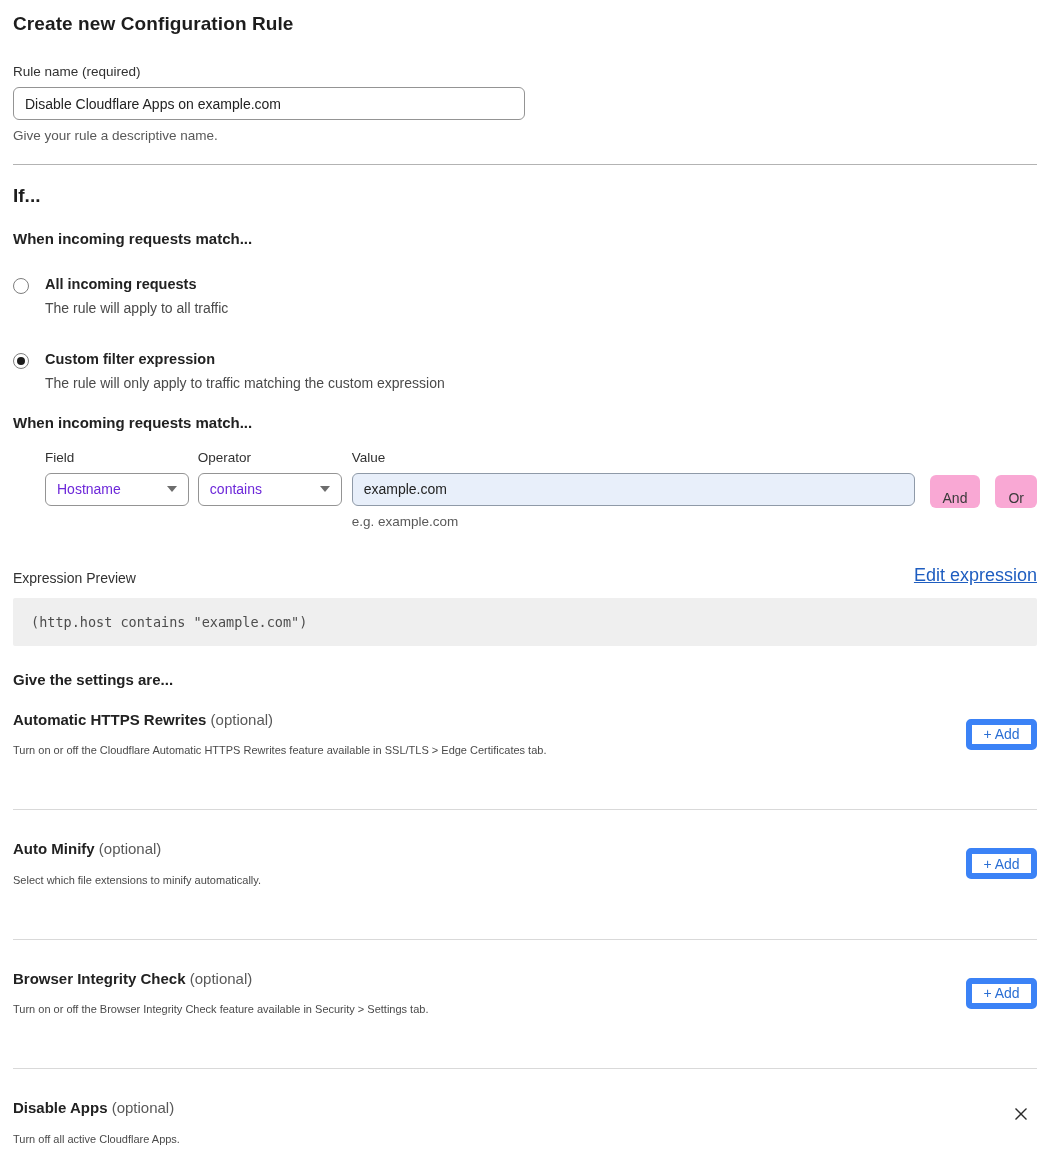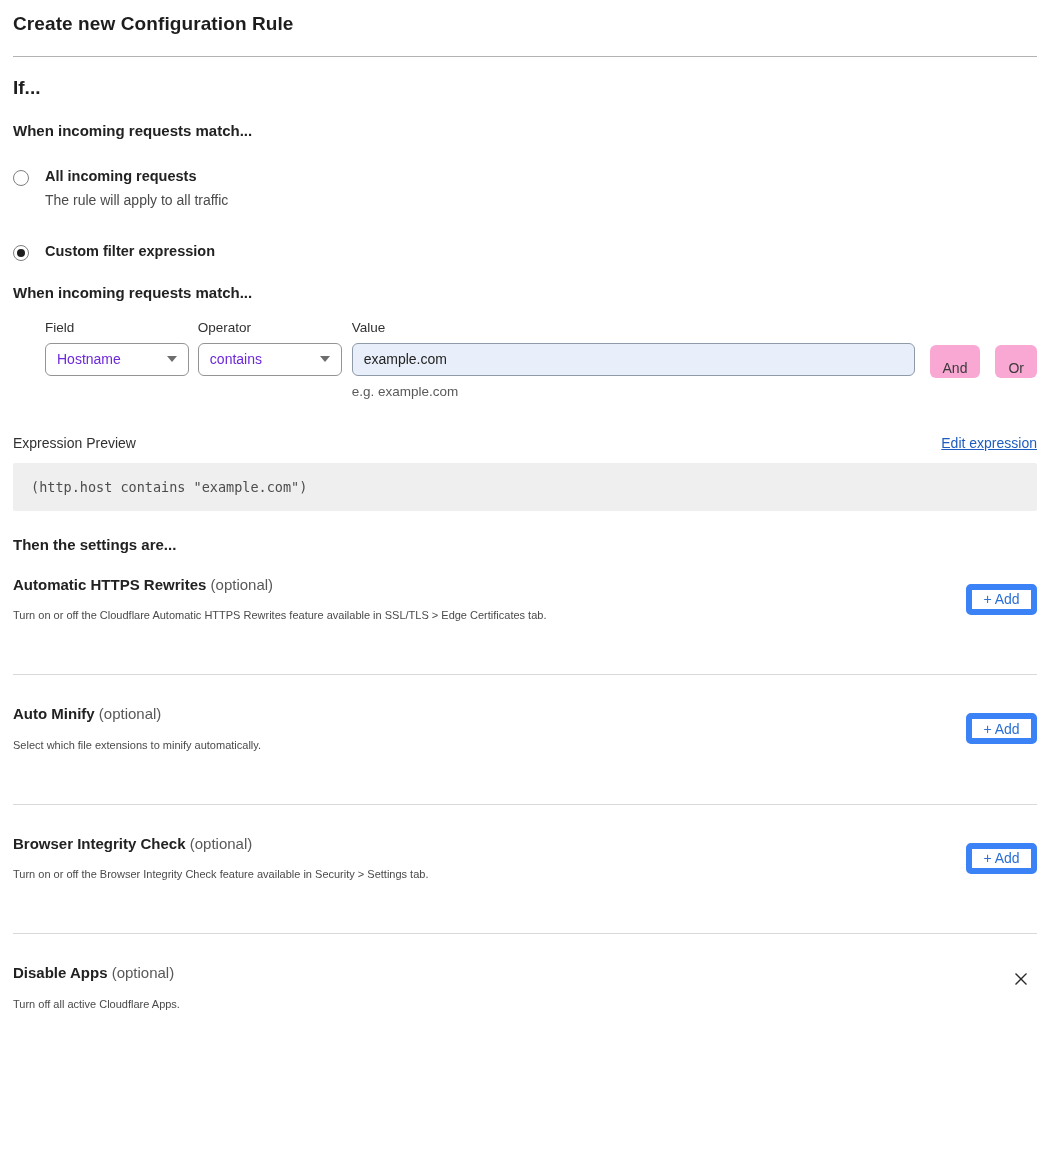--- a/index.html
+++ b/index.html
@@ -166,21 +166,21 @@
   
   .preview-row {
     display: flex;
     justify-content: space-between;
     align-items: flex-end;
     margin-top: 36px;
     text-align: right;
   }
   .preview-label { font-size: 14px; color: #313131; }
   .edit-link {
-    font-size: 14px;
+    font-size: 18px;
     color: #1e5dc0;
     text-decoration: underline;
     cursor: pointer;
   }
   .code-box {
     margin-top: 12px;
     height: 48px;
     background: #efefef;
     border-radius: 2px;
     display: flex;
@@ -245,38 +245,44 @@
     line-height: 0;
   }
 </style>
 </head>
 <body>
 
 <div class="page">
 
   <h1 class="page-title">Create new Configuration Rule</h1>
 
+  <div class="form-group">
+    <label class="field-label">Rule name (required)</label>
+    <input class="text-input" type="text" value="Disable Cloudflare Apps on example.com" style="">
+    <div class="helper">Give your rule a descriptive name.</div>
+  </div>
 
   <hr class="divider">
 
   <h2 class="if-heading">If...</h2>
   <h3 class="match-heading">When incoming requests match...</h3>
 
   <div class="radio-option">
     <span class="radio"></span>
     <div class="radio-text">
       <div class="radio-label">All incoming requests</div>
       <div class="radio-desc">The rule will apply to all traffic</div>
     </div>
   </div>
 
   <div class="radio-option">
     <span class="radio selected"></span>
     <div class="radio-text">
       <div class="radio-label">Custom filter expression</div>
+      <div class="radio-desc">The rule will only apply to traffic matching the custom expression</div>
     </div>
   </div>
 
   <h3 class="match-heading">When incoming requests match...</h3>
 
   <div class="builder-row">
     <div class="builder-col col-field">
       <label class="field-label">Field</label>
       <div class="select">
         <span>Hostname</span>
@@ -300,21 +306,21 @@
   </div>
 
   <div class="preview-row">
     <span class="preview-label">Expression Preview</span>
     <a class="edit-link">Edit expression</a>
   </div>
   <div class="code-box">
     <code>(http.host contains "example.com")</code>
   </div>
 
-  <h3 class="then-heading">Then the settings are...</h3>
+  <h3 class="then-heading">Give the settings are...</h3>
 
   <div class="setting-block">
     <div class="setting-row first">
       <div>
         <div class="setting-title">
           <span class="title-strong">Automatic HTTPS Rewrites</span>
           <span class="optional">(optional)</span>
         </div>
         <div class="setting-desc">Turn on or off the Cloudflare Automatic HTTPS Rewrites feature available in SSL/TLS &gt; Edge Certificates tab.</div>
       </div>

